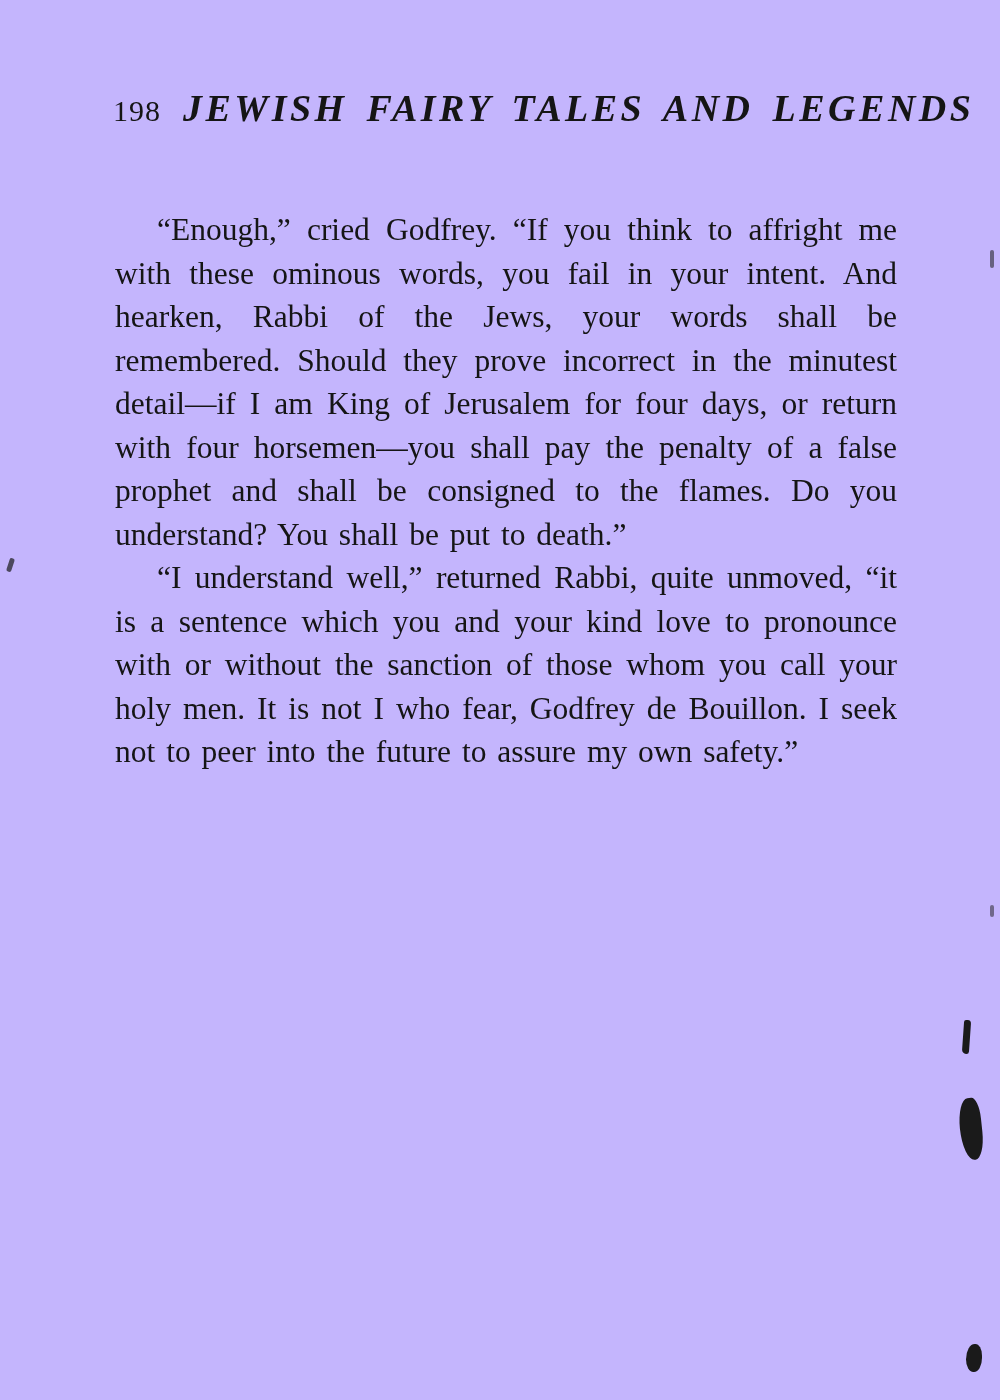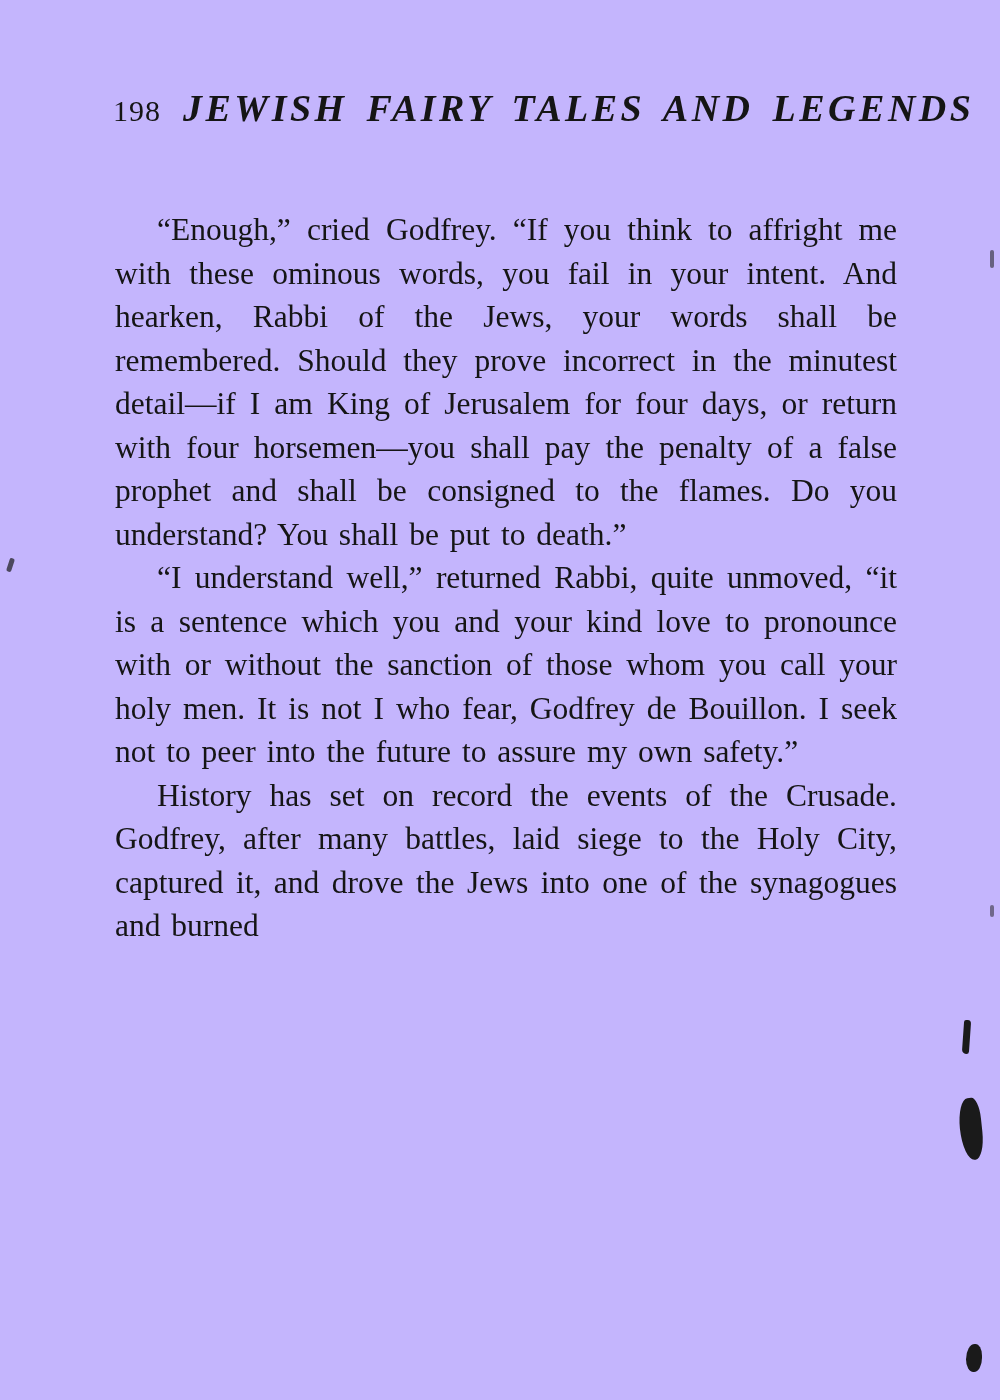--- a/index.html
+++ b/index.html
@@ -102,21 +102,20 @@
 <div class="page">
 
   <div class="header">
     <span class="page-number">198</span>
     <span class="book-title">JEWISH FAIRY TALES AND LEGENDS</span>
   </div>
 
   <div class="body-text">
     <p>“Enough,” cried Godfrey.  “If you think to affright me with these ominous words, you fail in your intent.  And hearken, Rabbi of the Jews, your words shall be remembered.  Should they prove incorrect in the minutest detail—if I am King of Jerusalem for four days, or return with four horsemen—you shall pay the penalty of a false prophet and shall be consigned to the flames.  Do you understand?  You shall be put to death.”</p>
     <p>“I understand well,” returned Rabbi, quite unmoved, “it is a sentence which you and your kind love to pronounce with or without the sanction of those whom you call your holy men. It is not I who fear, Godfrey de Bouillon.  I seek not to peer into the future to assure my own safety.”</p>
-    <p>History has set on record the events of the Crusade.  Godfrey, after many battles, laid siege to the Holy City, captured it, and drove the Jews into one of the synagogues and burned</p>
   </div>
 
   <div class="artifact artifact-1"></div>
   <div class="artifact artifact-2"></div>
   <div class="artifact artifact-3"></div>
   <div class="artifact artifact-4"></div>
   <div class="artifact artifact-5"></div>
   <div class="artifact artifact-6"></div>
 
 </div>

